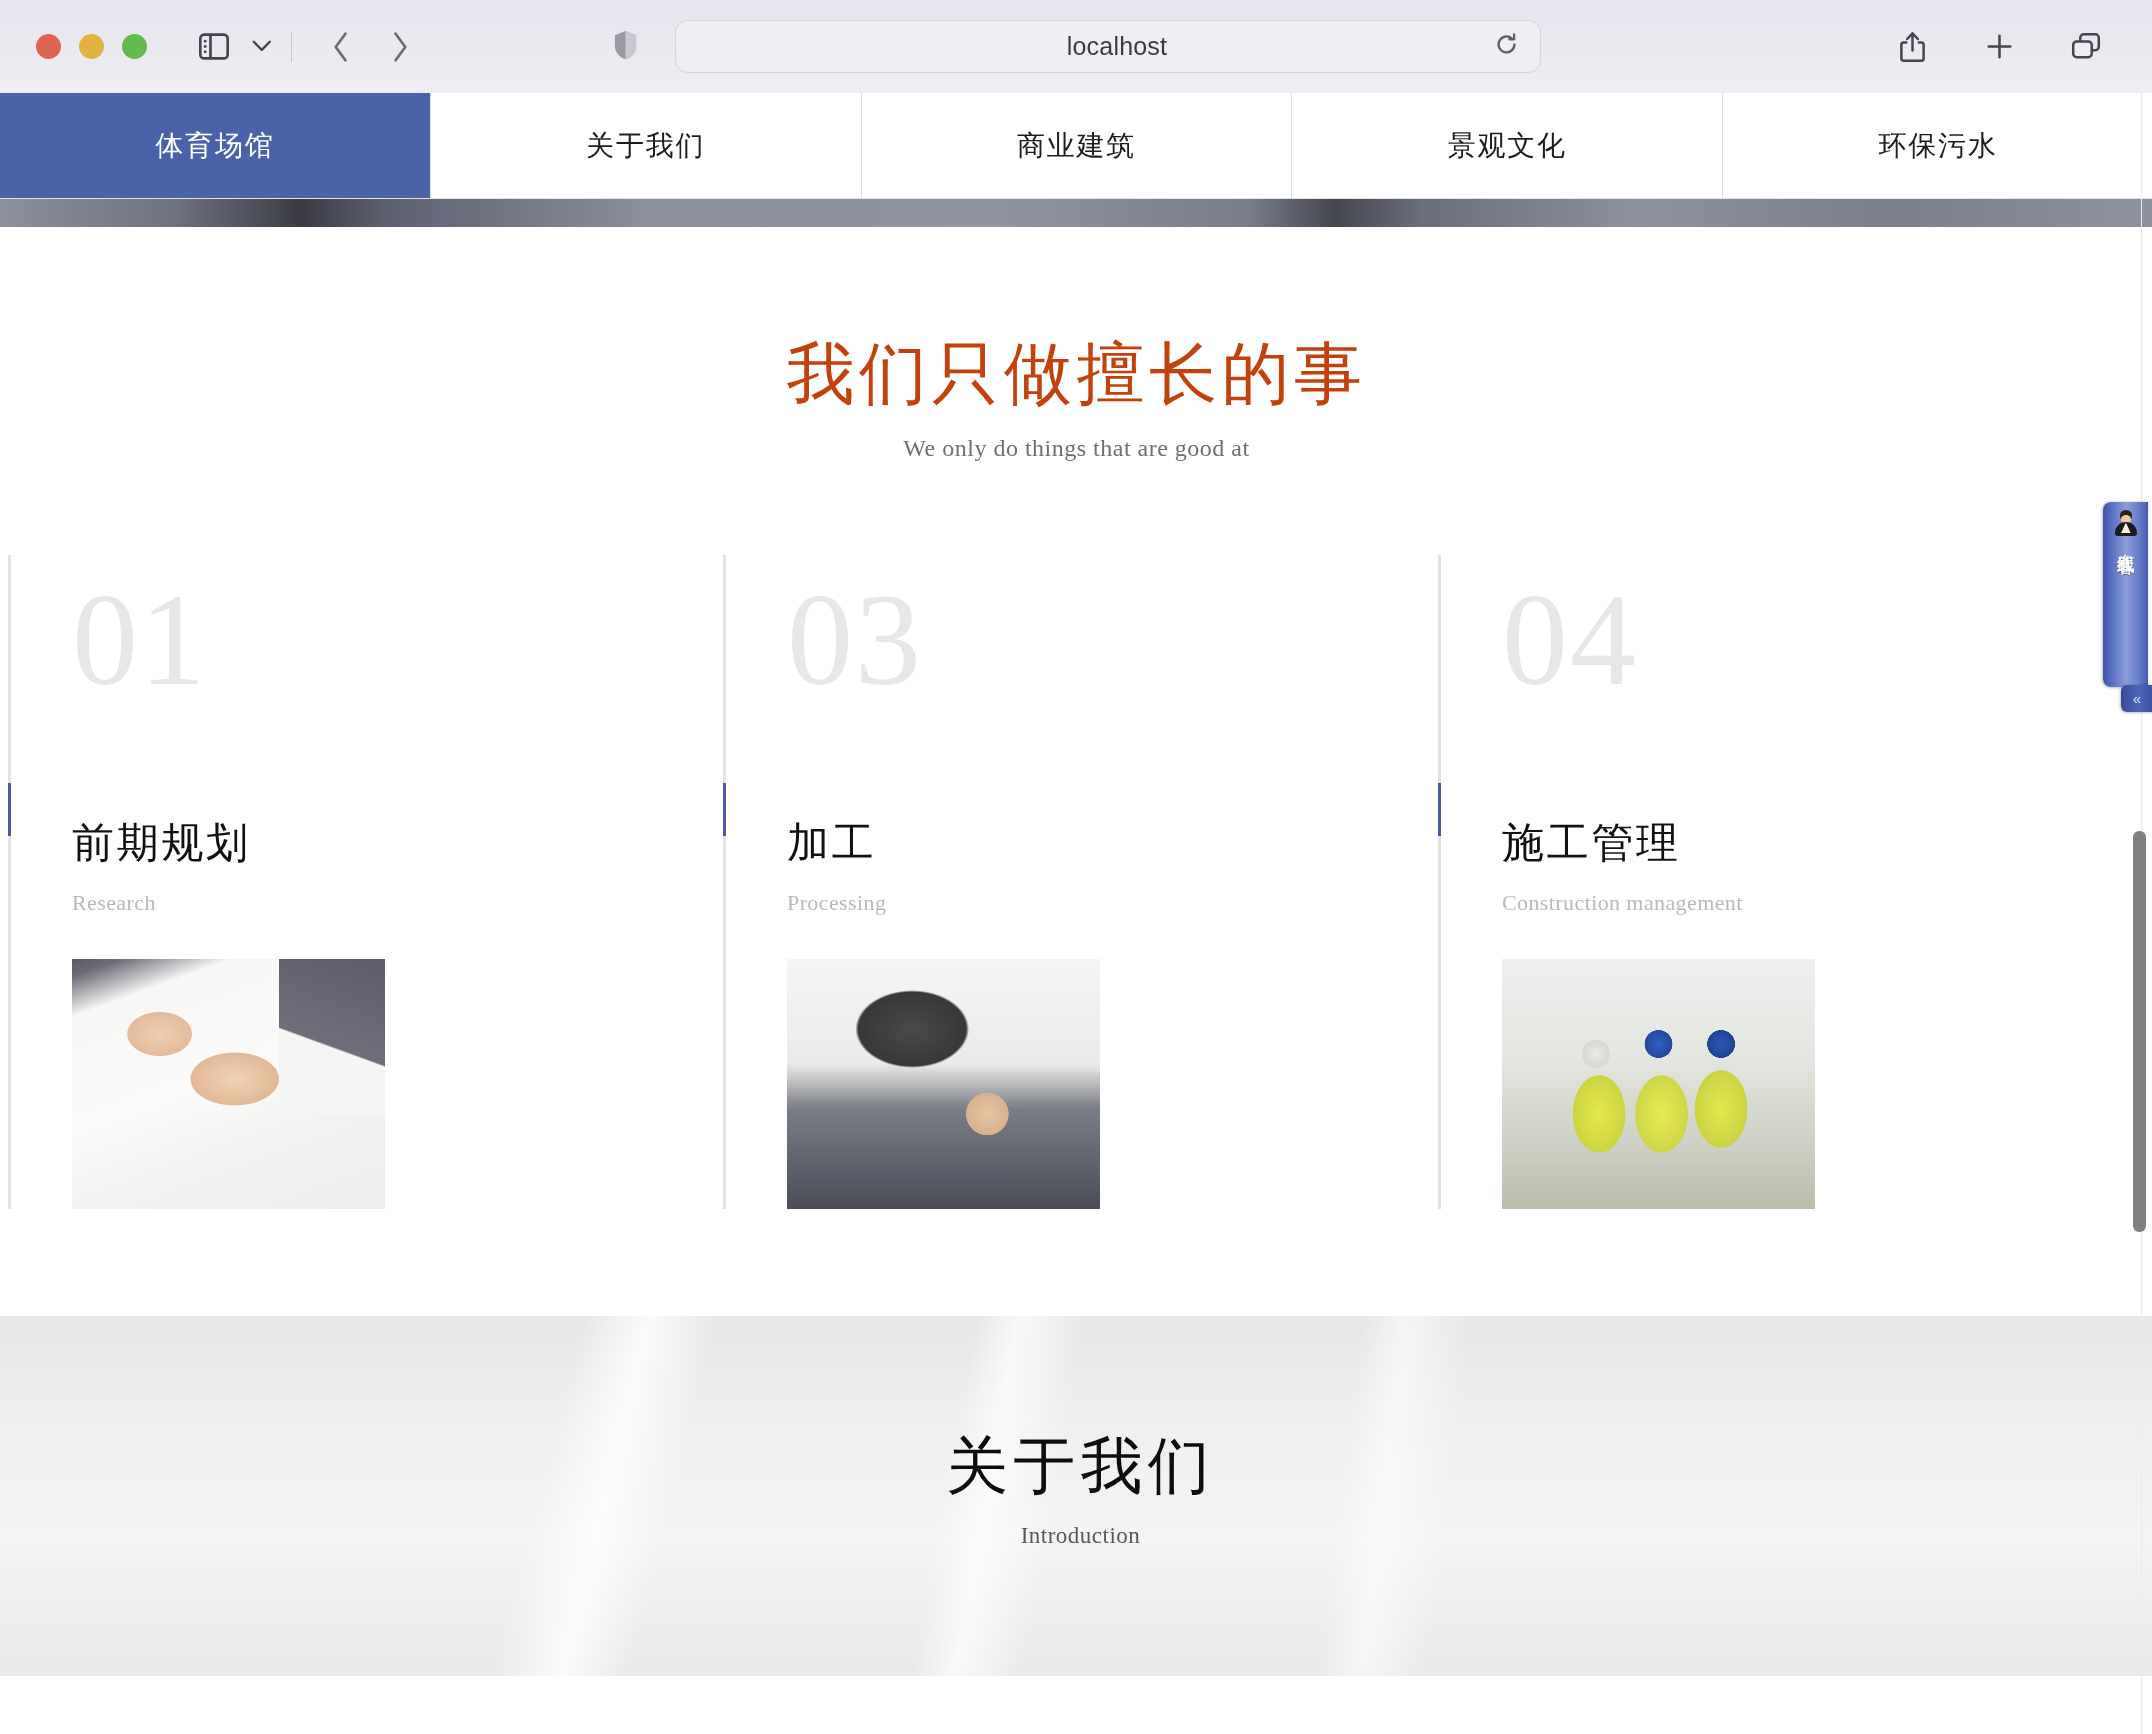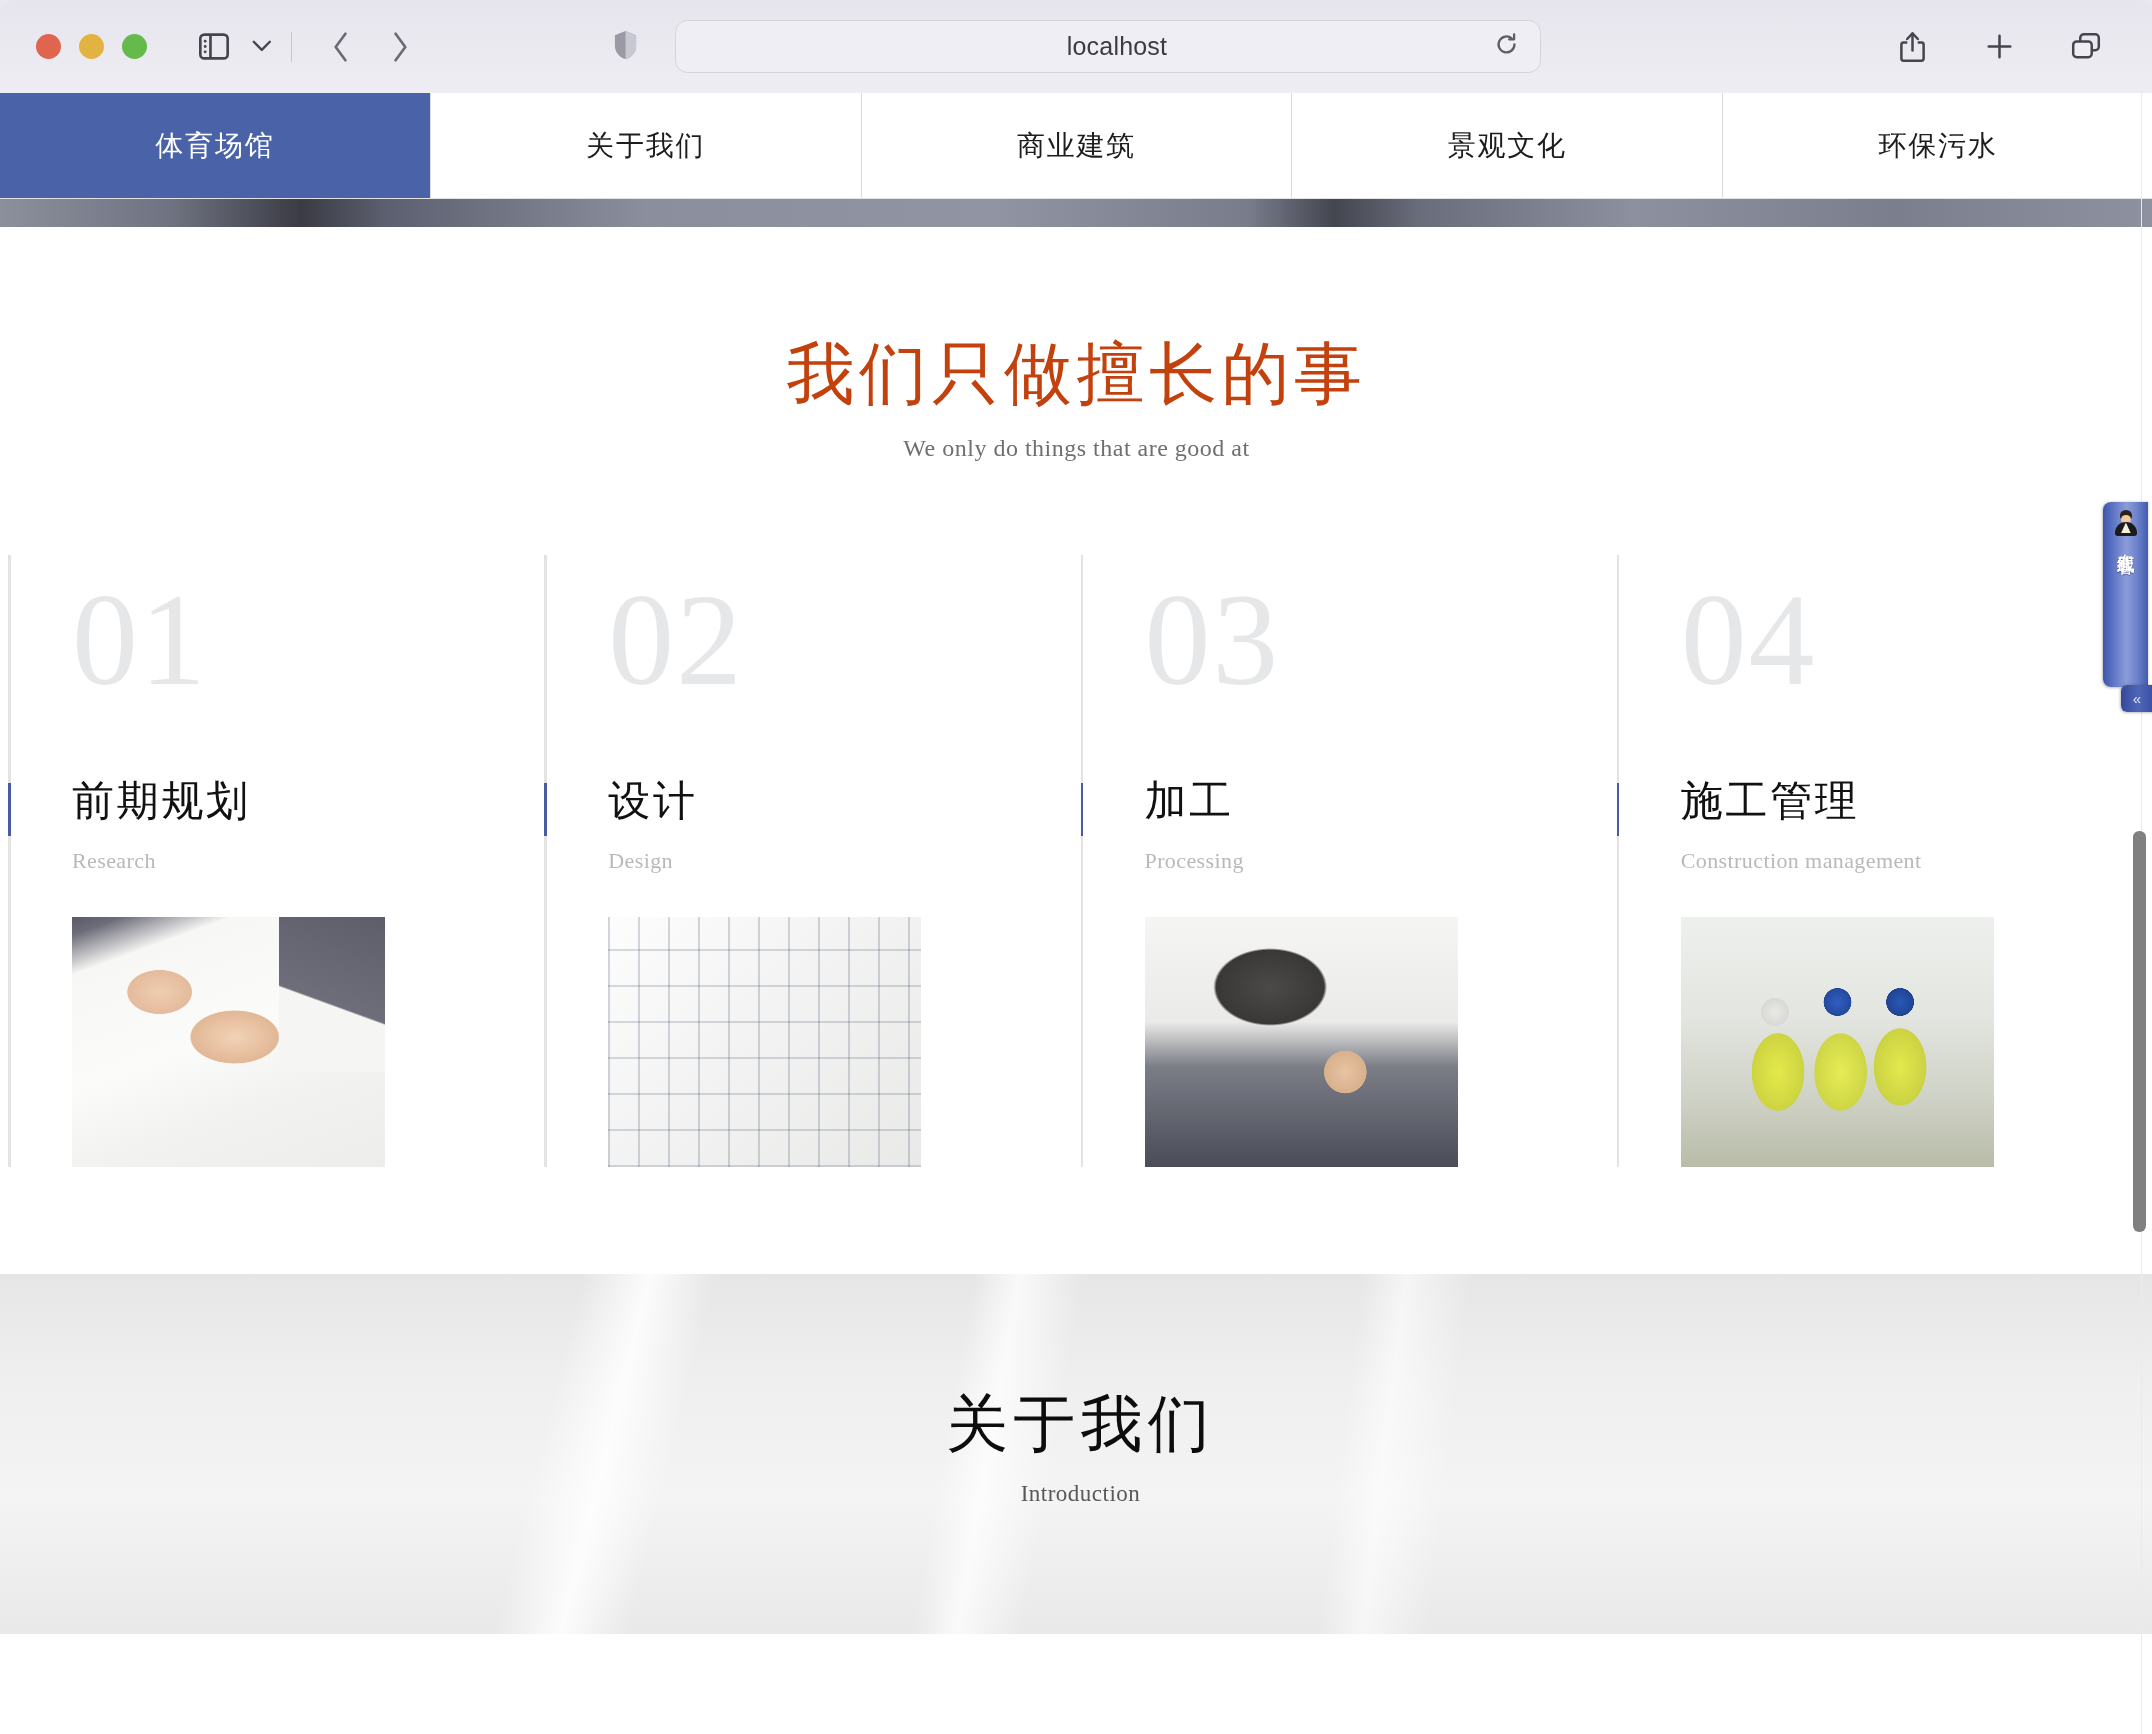--- a/index.html
+++ b/index.html
@@ -74,21 +74,21 @@
   .card{ flex:1 1 0; position:relative; padding-left:64px;
     padding-right:36px; min-height:544px; }
   .card .vline{ position:absolute; left:0; top:0; width:2.7px; height:100%;
     background:#e3e3e3; }
   .card .vaccent{ position:absolute; left:0; top:228px; width:2.7px;
     height:53px; background:#4a5ba0; }
   .num{ font-family:"Liberation Serif", serif; font-size:132px;
     color:#e6e7e9; line-height:1; margin-top:19.6px; letter-spacing:1.8px;
     font-weight:400; }
   .ctitle{ font-family:"Liberation Serif", serif; font-size:42px;
-    color:#111111; margin-top:72px; letter-spacing:2.7px; line-height:1.1; }
+    color:#111111; margin-top:114px; letter-spacing:2.7px; line-height:1.1; }
   .csub{ font-family:"Liberation Serif", serif; font-size:22px;
     color:#b9b9b9; margin-top:23px; letter-spacing:0.4px; }
   .cimg{ width:313px; height:250px; margin-top:43px; overflow:hidden;
     position:relative; background:#ddd; }
 
   
   .ph{ position:absolute; inset:0; }
   .ph1{ background:
       radial-gradient(ellipse 53px 36px at 28% 30%,#f0cdb0 0%,#e4bb9c 60%,transparent 62%),
       radial-gradient(ellipse 67px 40px at 52% 48%,#f2d2b6 0%,#e2b896 65%,transparent 67%),
@@ -286,30 +286,20 @@
           <div class="vline"></div>
           <div class="vaccent"></div>
           <div class="num">01</div>
           <div class="ctitle">前期规划</div>
           <div class="csub">Research</div>
           <div class="cimg">
               <div class="ph ph1"></div>
             </div>
         </div>
 
-        <div class="card">
-          <div class="vline"></div>
-          <div class="vaccent"></div>
-          <div class="num">02</div>
-          <div class="ctitle">设计</div>
-          <div class="csub">Design</div>
-          <div class="cimg">
-              <div class="ph ph2"></div>
-            </div>
-        </div>
 
         <div class="card">
           <div class="vline"></div>
           <div class="vaccent"></div>
           <div class="num">03</div>
           <div class="ctitle">加工</div>
           <div class="csub">Processing</div>
           <div class="cimg">
               <div class="ph ph3"></div>
             </div>

